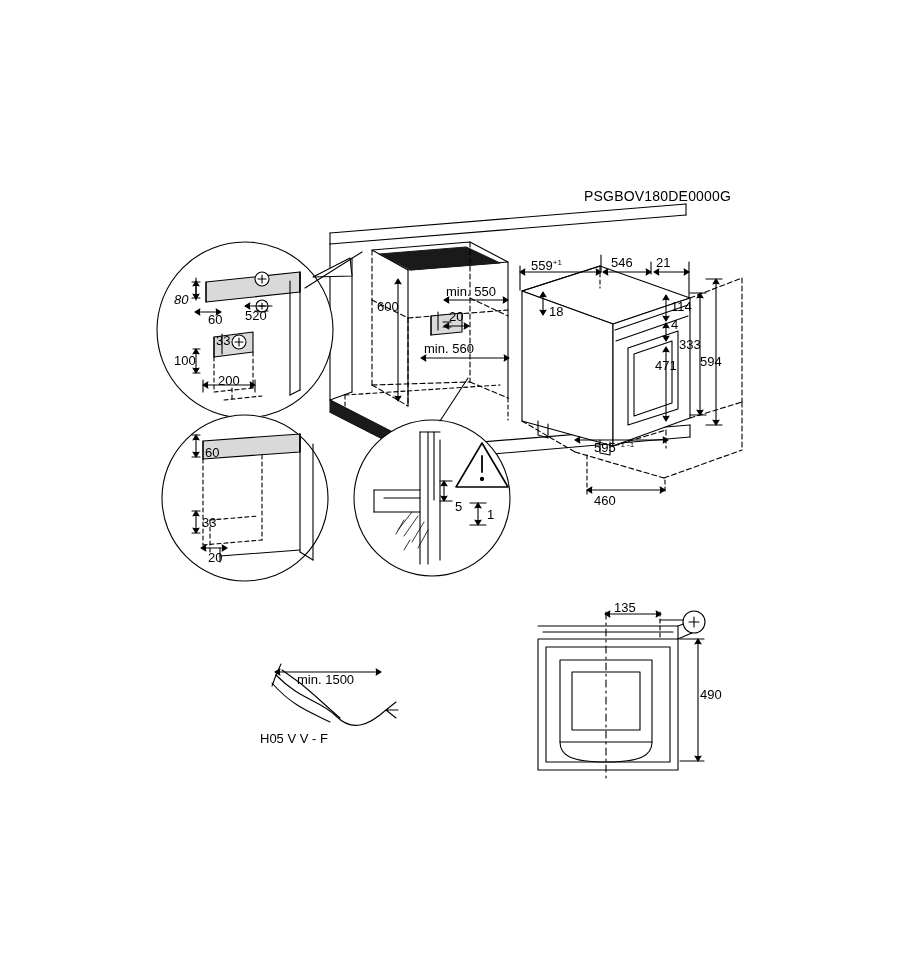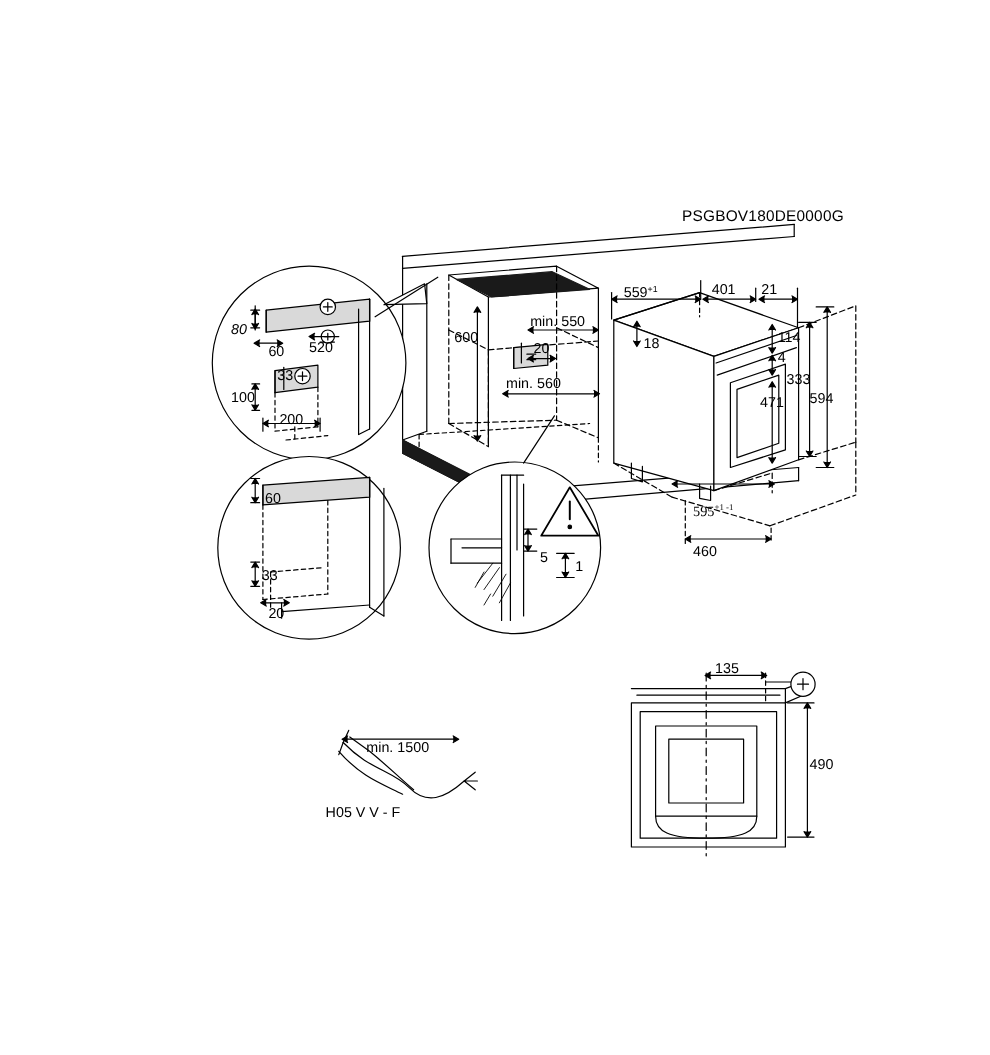--- a/index.html
+++ b/index.html
@@ -13,21 +13,20 @@
     height: 959px;
     position: relative;
     overflow: hidden;
     color: #000;
   }
   #sheet {
     position: absolute;
     left: 0; top: 0;
     width: 796px;
     height: 959px;
-    margin-left: 36px;
   }
   .lbl {
     position: absolute;
     font-family: "Liberation Sans", sans-serif;
     font-size: 13px;
     line-height: 14px;
     color: #000;
     white-space: nowrap;
   }
   .lbl.code { font-size: 14px; letter-spacing: 0.2px; }
@@ -393,29 +392,29 @@
   <div class="lbl" style="left:218px; top:374px;">200</div>
 
   <div class="lbl" style="left:377px; top:300px;">600</div>
   <div class="lbl" style="left:446px; top:285px;">min. 550</div>
   <div class="lbl" style="left:449px; top:310px;">20</div>
   <div class="lbl" style="left:424px; top:342px;">min. 560</div>
 
   <div class="lbl" style="left:531px; top:256px;">
     <span>559</span><span class="sup">+1</span>
   </div>
-  <div class="lbl" style="left:611px; top:256px;">401</div>
+  <div class="lbl" style="left:611px; top:256px;">546</div>
   <div class="lbl" style="left:656px; top:256px;">21</div>
   <div class="lbl" style="left:549px; top:305px;">18</div>
   <div class="lbl" style="left:671px; top:300px;">114</div>
   <div class="lbl" style="left:671px; top:318px;">4</div>
   <div class="lbl" style="left:679px; top:338px;">333</div>
   <div class="lbl" style="left:700px; top:355px;">594</div>
   <div class="lbl" style="left:655px; top:359px;">471</div>
-  <div class="lbl" style="left:594px; top:455px;font-family:Liberation Serif, serif;">
+  <div class="lbl" style="left:594px; top:438px;">
     <span>595</span><span class="sup">+1 -1</span>
   </div>
   <div class="lbl" style="left:594px; top:494px;">460</div>
 
   <div class="lbl" style="left:205px; top:446px;">60</div>
   <div class="lbl" style="left:202px; top:516px;">33</div>
   <div class="lbl" style="left:208px; top:551px;">20</div>
 
   <div class="lbl" style="left:455px; top:500px;">5</div>
   <div class="lbl" style="left:487px; top:508px;">1</div>

